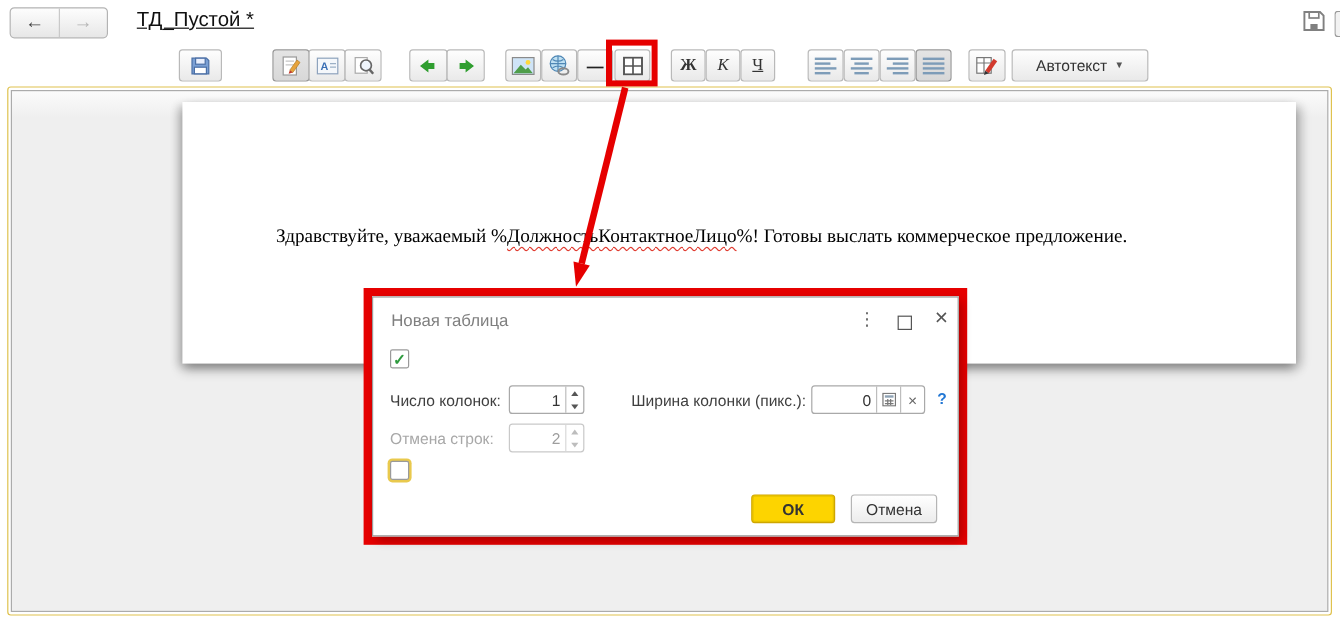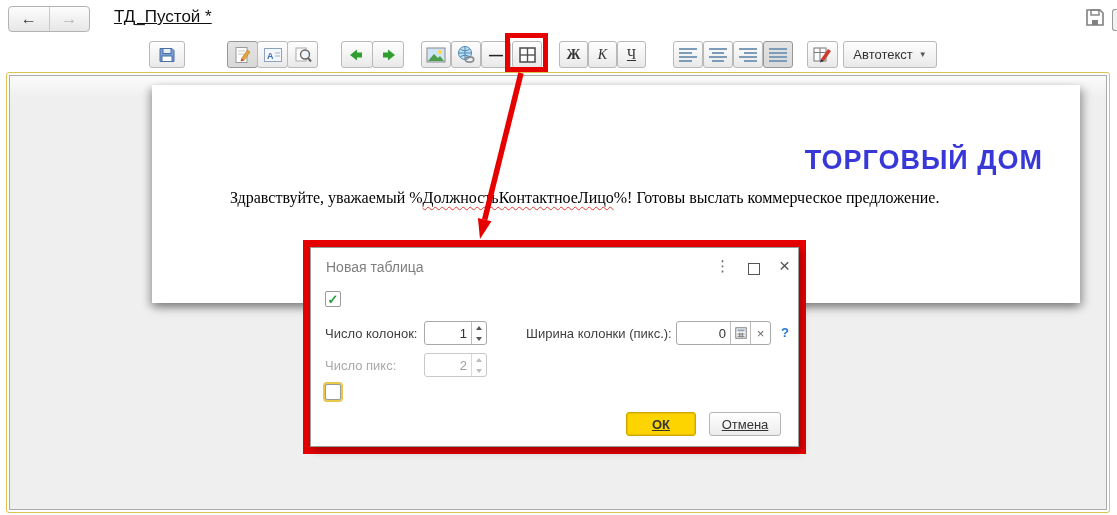--- a/index.html
+++ b/index.html
@@ -84,21 +84,21 @@
   .spinfield.disabled input { color:#9e9e9e; }
   .spinfield.disabled .spincol { border-left-color:#d9d9d9; }
   .spinfield.disabled .tri-up { border-bottom-color:#bdbdbd; }
   .spinfield.disabled .tri-dn { border-top-color:#bdbdbd; }
   .widthfield { position:absolute; width:95px; height:24px; border:1px solid #a9a9a9;
     border-radius:3px; background:#fff; display:flex; }
   .widthfield input { flex:1; border:none; outline:none; background:transparent;
     text-align:right; padding-right:4px; font-size:13px; color:#333; min-width:0; }
   .wf-btn { width:20px; border-left:1px solid #bdbdbd; display:flex; align-items:center; justify-content:center; color:#666; font-size:13px; }
   .dlg-btn { position:absolute; height:24px; border-radius:3px; display:flex;
-    align-items:center; justify-content:center; font-size:13px; color:#333;text-decoration:underline; }
+    align-items:center; justify-content:center; font-size:13px; color:#333; }
   .btn-ok { left:315px; top:164px; width:70px; background:#fdd400;
     border:1px solid #cfa600; box-shadow:0 0 0 1px #e6c200 inset; font-weight:bold; }
   .btn-cancel { left:398px; top:164px; width:72px; background:linear-gradient(#ffffff,#ececec);
     border:1px solid #b5b5b5; }
 
   svg { display:block; }
 </style>
 </head>
 <body>
 
@@ -258,31 +258,30 @@
     <span>
       <svg width="20" height="18" viewBox="0 0 20 18">
         <rect x="1" y="2" width="12" height="13" fill="#fff" stroke="#777"></rect>
         <line x1="1" y1="6.5" x2="13" y2="6.5" stroke="#777"></line>
         <line x1="7" y1="2" x2="7" y2="15" stroke="#777"></line>
         <polygon points="8,13 15,3 18,5 11,15" fill="#d23a2e"></polygon>
         <polygon points="8,13 11,15 7,16.5" fill="#333"></polygon>
       </svg>
     </span>
   </div>
-  <div class="tbtn autotext" style="left:843px;width:94px;">
+  <div class="tbtn autotext" style="left:843px;width:114px;">
     <span>Автотекст</span>
     <span class="caret">▼</span>
   </div>
 
   <div class="frame">
     <div class="editor"></div>
   </div>
 
   <div class="page">
-    <div class="brand">ТОРГОВЫЙ ДОМ</div>
     <div class="greeting"><span>Здравствуйте, уважаемый %</span><span class="sp-token">ДолжностьКонтактноеЛицо</span><span>%! Готовы выслать коммерческое предложение.</span></div>
   </div>
 
   <div class="ann-box-icon"></div>
   <svg id="arrow-svg" width="1117" height="515" viewBox="0 0 1117 515">
     <line x1="521" y1="73" x2="484.7" y2="219.6" stroke="#e60000" stroke-width="5.5"></line>
     <polygon points="480,239 477.9,218 491.5,221.2" fill="#e60000"></polygon>
   </svg>
   <div class="ann-frame"></div>
 
@@ -323,21 +322,21 @@
             <line x1="7.2" y1="5.6" x2="7.2" y2="10.4" stroke="#777"></line>
           </svg>
         </span>
       </div>
       <div class="wf-btn">
         <span>×</span>
       </div>
     </div>
     <div class="dlg-label help" style="left:470px;top:77px;">?</div>
 
-    <div class="dlg-label dim" style="left:14px;top:110px;">Число пикс:</div>
+    <div class="dlg-label dim" style="left:14px;top:110px;">Отмена строк:</div>
     <div class="spinfield disabled" style="left:113px;top:105px;">
       <input disabled="" value="2" style="">
       <div class="spincol">
         <div class="spincell">
             <span class="tri-up"></span>
           </div>
         <div class="spincell">
             <span class="tri-dn"></span>
           </div>
       </div>

